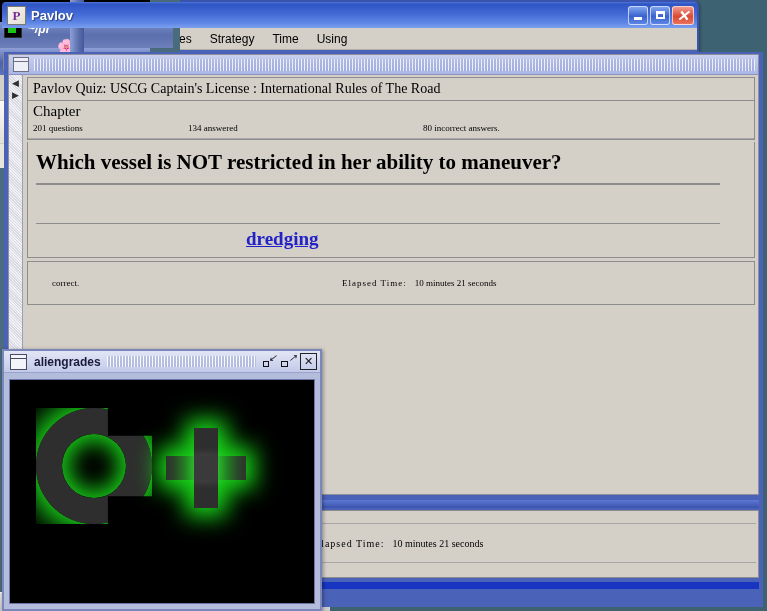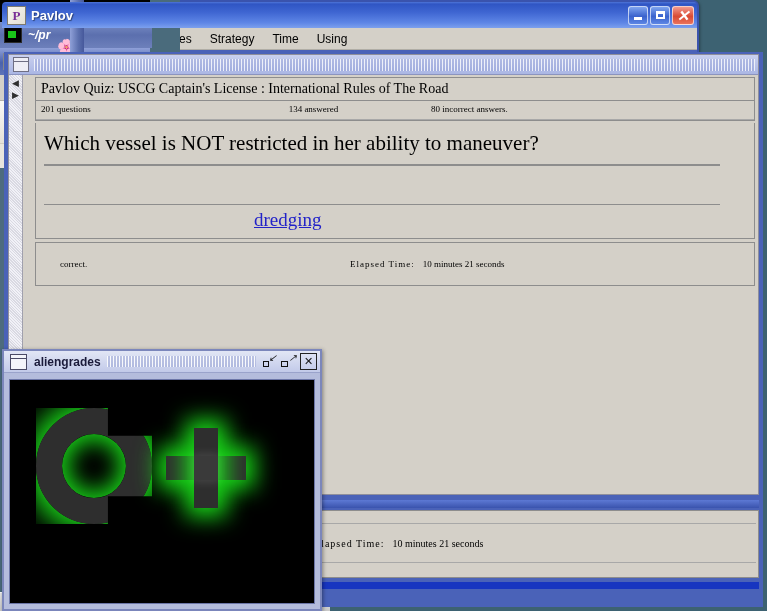--- a/index.html
+++ b/index.html
@@ -26,24 +26,24 @@
     color: #00d000;
     font-family: "DejaVu Sans Mono", monospace;
     font-size: 11px;
     font-weight: bold;
   }
   .bg-term .logo-n {
     position:absolute; left:6px; top:1px; color:#00e000; font-size:15px;
     font-family:"Liberation Serif", serif; font-weight:bold;
   }
   .bg-term-title {
-    position: absolute; left: 0; top: 22px; width: 152px; height: 26px;
+    position: absolute; left: 0; top: 22px; width: 173px; height: 26px;
     background: linear-gradient(to bottom, #7b8fc7, #5b6fae 50%, #6d80bb);
     color: #fff; font-size: 12px; font-weight: bold; font-style: italic;
-    display: flex; align-items: center; padding-left: 4px; box-sizing: border-box;
+    display: flex; padding-left: 4px; box-sizing: border-box;
   }
   .bg-term-icon {
     width: 16px; height: 14px; background: #000; border: 1px solid #2a2a2a;
     margin-right: 6px; position: relative; flex: 0 0 auto;
   }
   .bg-term-icon:after {
     content:""; position:absolute; left:3px; top:3px; width:8px; height:7px;
     background:#19c419;
   }
   .bg-ie-title {
@@ -233,21 +233,21 @@
     width: 13px; flex: 0 0 auto;
     background: repeating-linear-gradient(45deg, #d9d9e2 0 1px, #f1f1f7 1px 2px);
     border-right: 1px solid #a0a0ad;
     position: relative;
   }
   .splitter .arrow {
     position: absolute; left: 3px; font-size: 9px; color: #303030; line-height: 8px;
   }
   .doc-content {
     flex: 1 1 auto; position: relative; overflow: hidden;
-    padding: 2px 3px 0 12px; box-sizing: border-box;
+    padding: 2px 3px 0 4px; box-sizing: border-box;
   }
 
   .panel {
     border: 1px solid #8d8d8d;
     background: #d4d0c8;
     box-sizing: border-box;
     margin-bottom: 3px;
   }
   .quiz-header {
     font-family: "Liberation Serif", serif;
@@ -263,35 +263,36 @@
     padding: 2px 5px 0 5px;
   }
   .stats-row {
     display: flex; font-size: 9px;
     font-family: "Liberation Serif", serif;
     padding: 3px 5px 5px 5px;
     border-bottom: 1px solid #a8a8a8;
   }
   .stats-row span { display: block; }
   .stat-1 { width: 155px; }
-  .stat-2 { width: 235px; text-align: center; }
+  .stat-2 { width: 235px; }
   .stat-3 { width: 195px; }
 
   .qmeta {
     display: flex; font-size: 9px;
     font-family: "Liberation Serif", serif;
     padding: 3px 5px 4px 5px;
   }
   .qmeta .m1 { width: 300px; }
 
   .question-block {
     border: 1px solid #8d8d8d;
     border-top: none;
     padding: 4px 6px 0 6px;
     background: #d4d0c8;
+    font-weight: bold;
   }
   .question-text {
     font-family: "Liberation Serif", serif;
     font-size: 21px; color: #000;
     padding: 4px 0 8px 2px;
     white-space: nowrap;
   }
   .answer {
     font-family: "Liberation Serif", serif;
     font-size: 19px;
@@ -529,20 +530,21 @@
           <div class="splitter">
             <span class="arrow" style="top:4px">◀</span>
             <span class="arrow" style="top:16px">▶</span>
           </div>
 
           <div class="doc-content">
 
             <div class="quiz-header">Pavlov Quiz: USCG Captain's License : International Rules of The Road</div>
 
             <div class="panel" style="margin-bottom:2px">
+              <div class="section-label">Chapter</div>
               <div class="stats-row">
                 <span class="stat-1">201 questions</span>
                 <span class="stat-2">134 answered</span>
                 <span class="stat-4">80 incorrect answers.</span>
               </div>
             </div>
 
 
             <div class="question-block">
               <div class="question-text">Which vessel is NOT restricted in her ability to maneuver?</div>

